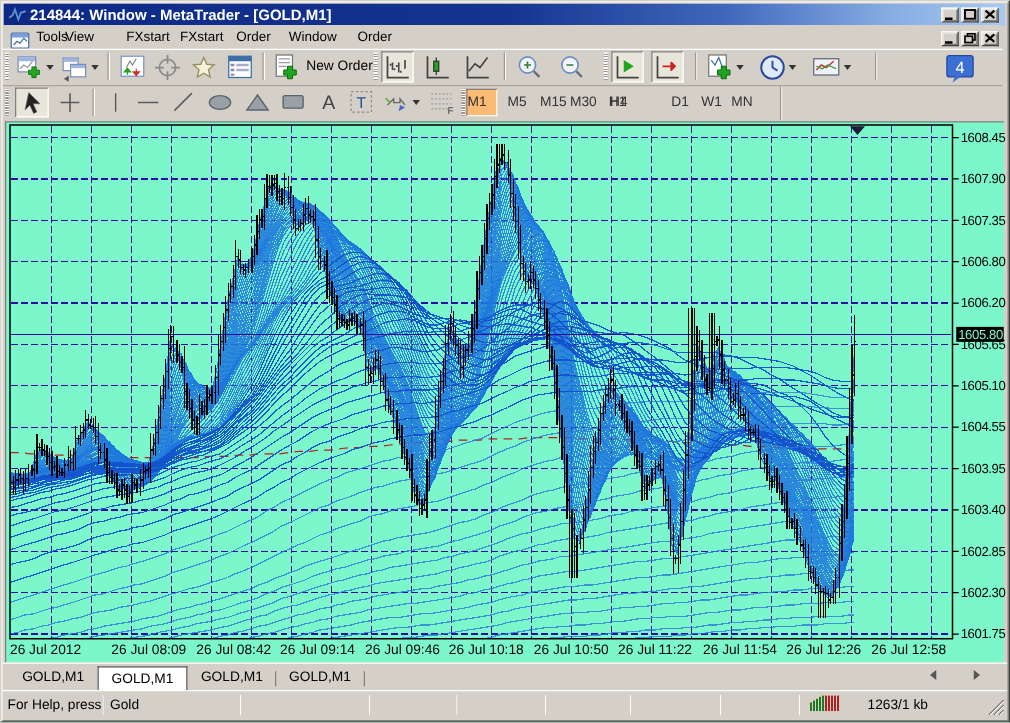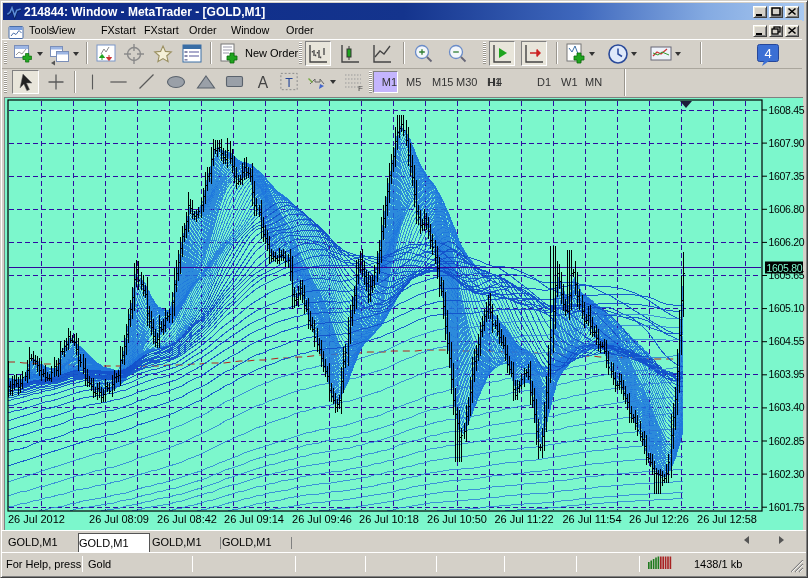--- a/index.html
+++ b/index.html
@@ -14,24 +14,24 @@
 .menubar { left:2px; top:20px; width:800px; height:19px; background:#d4d0c8; }
 .menuitem { position:absolute; top:24px; font-size:10.8px; color:#000; }
 .toolbar1 { left:2px; top:39px; width:800px; height:29px; background:#d4d0c8; border-top:1px solid #fff; }
 .toolbar2 { left:2px; top:68px; width:800px; height:28px; background:#d4d0c8; border-top:1px solid #aaa69d; }
 .grip { position:absolute; width:3px; background:repeating-linear-gradient(to bottom,#fff 0,#fff 1px,#9a968e 1px,#9a968e 2px); }
 .tsep { position:absolute; width:2px; background:#9a968e; border-right:1px solid #fff; }
 .tbtn { position:absolute; display:flex; align-items:center; justify-content:center; }
 .tbtn.chk { background:#e8e5da; border:1px solid; border-color:#808080 #fff #fff #808080; }
 .darr { position:absolute; width:0; height:0; border-left:3.5px solid transparent; border-right:3.5px solid transparent; border-top:4px solid #333; }
 .tftxt { position:absolute; font-size:11px; color:#333; }
-.tfchk { background:#c4b5fd; border:1px solid; border-color:#808080 #fff #fff #808080; text-align:right; }
+.tfchk { background:#fdba74; border:1px solid; border-color:#808080 #fff #fff #808080; text-align:left; }
 .chartarea { left:4px; top:97px; width:799px; height:433px; background:#7cf7cc; border-left:1px solid #808080; border-top:1px solid #808080; }
 .tabbar { left:2px; top:530px; width:804px; height:22px; background:#d4d0c8; border-top:1px solid #fff; }
-.tab { position:absolute; top:533px; height:19px; font-size:11px; color:#000; padding-top:3px; }
+.tab { position:absolute; top:533px; height:19px; font-size:11px; color:#000; text-align:center; padding-top:3px; }
 .tabactive { background:#fff; border:1px solid #555; border-bottom:none; font-weight:normal; }
 .tabsep { position:absolute; top:537px; width:1px; height:12px; background:#808080; }
 .statusbar { left:2px; top:552px; width:804px; height:22px; background:#d4d0c8; border-top:1px solid #fff; }
 .ssep { position:absolute; top:556px; width:1px; height:16px; background:#9a968e; border-right:1px solid #fff; }
 .stxt { position:absolute; top:558px; font-size:11px; color:#000; white-space:nowrap; }
 text { font-family:"Liberation Sans",sans-serif; }
 </style></head><body>
 
 <div class="frame"></div>
 <div class="abs titlebar"></div>
@@ -442,17 +442,17 @@
       <rect x="4.8" y="3" width="1.6" height="10" fill="#1f7a1f"></rect>
       <rect x="7.2" y="1.5" width="1.6" height="11.5" fill="#1f7a1f"></rect>
       <rect x="9.6" y="0.5" width="1.6" height="12.5" fill="#1f7a1f"></rect>
 <rect x="12" y="0.5" width="1.6" height="12.5" fill="#a82222"></rect>
       <rect x="14.4" y="0.5" width="1.6" height="12.5" fill="#a82222"></rect>
       <rect x="16.8" y="0.5" width="1.6" height="12.5" fill="#a82222"></rect>
       <rect x="19.2" y="0.5" width="1.6" height="12.5" fill="#a82222"></rect>
       <rect x="21.6" y="0.5" width="1.6" height="12.5" fill="#a82222"></rect>
     </g>
   </svg>
-<div class="stxt" style="left:694px">1438/1 kb</div>
+<div class="stxt" style="left:694px">1263/1 kb</div>
 <svg class="abs" style="left:791px;top:560px" width="13" height="13">
     <path d="M12 0L0 12M12 4L4 12M12 8L8 12" stroke="#808080" stroke-width="1.2"></path>
     <path d="M12 1L1 12M12 5L5 12M12 9L9 12" stroke="#fff" stroke-width="0.8"></path>
   </svg>
 
 </body></html>

